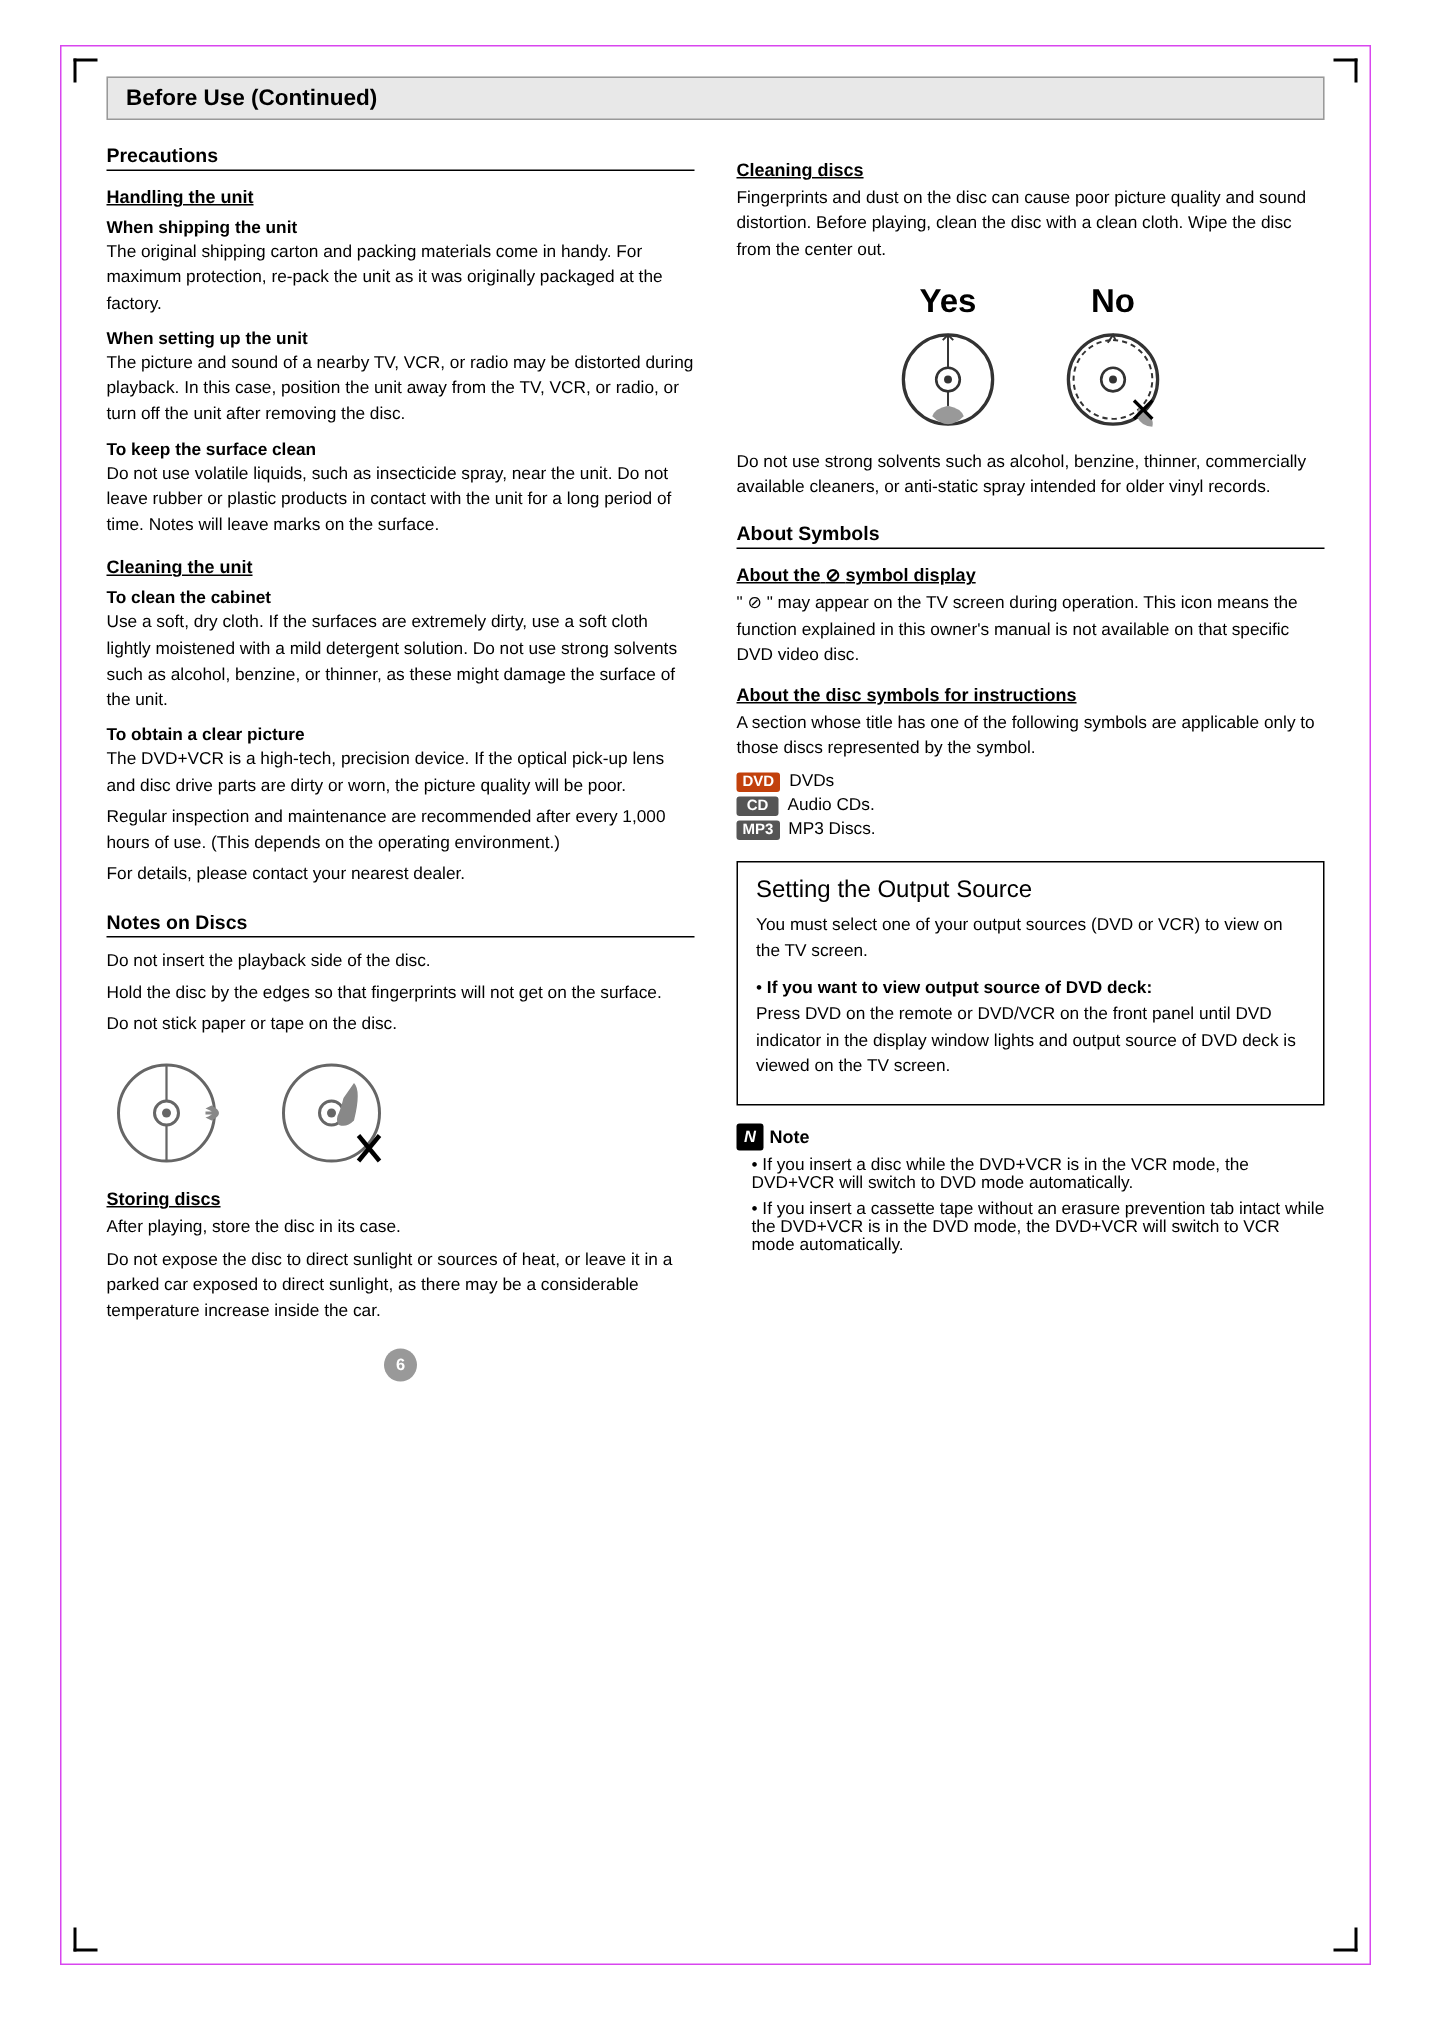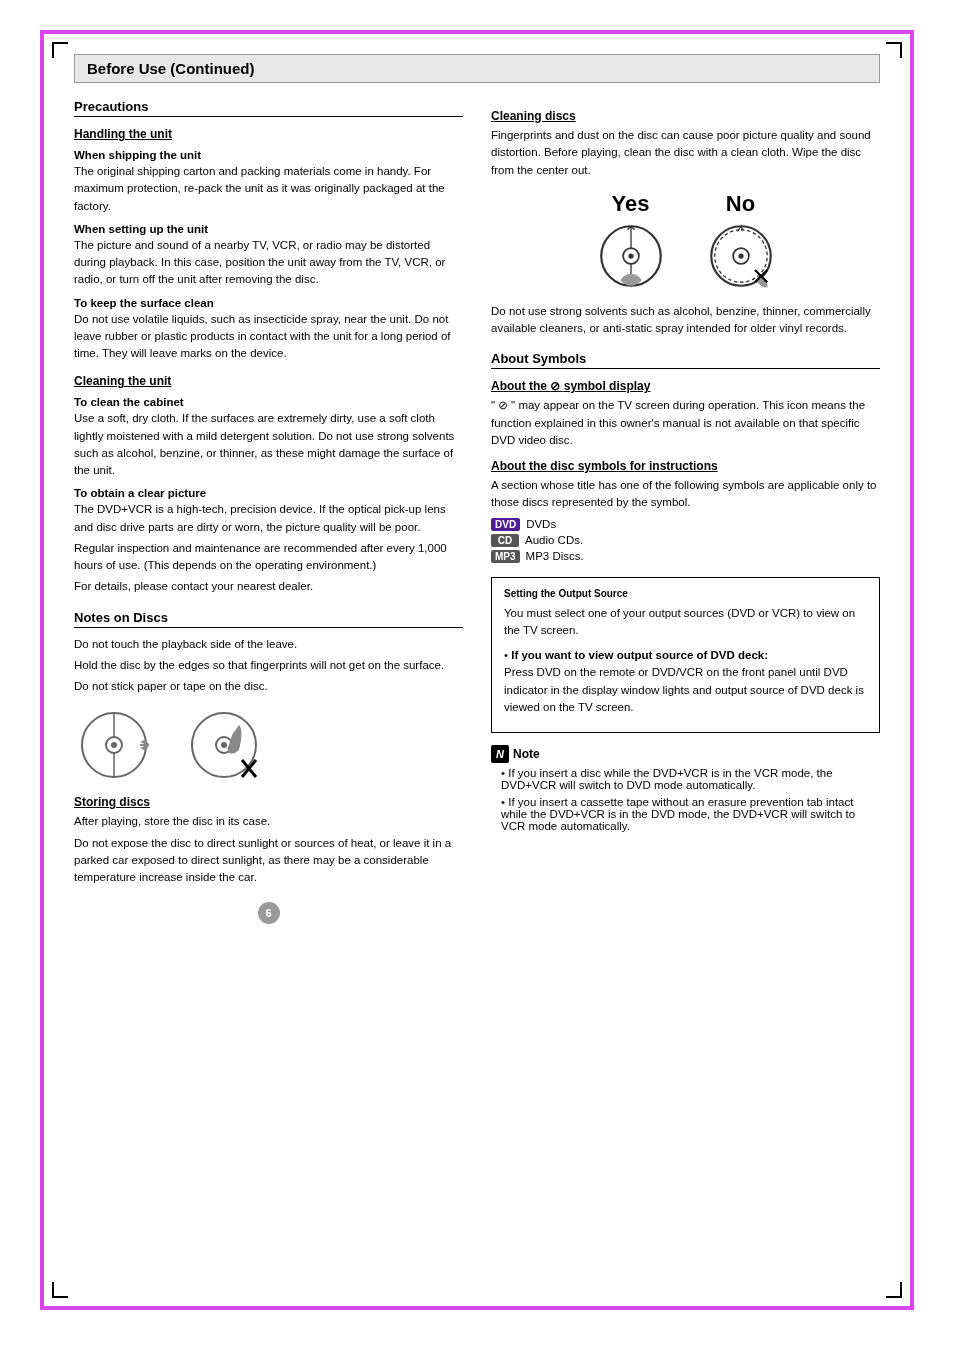--- a/index.html
+++ b/index.html
@@ -6,21 +6,21 @@
     body {
       background: #fff;
       font-family: Arial, Helvetica, sans-serif;
       font-size: 11.5px;
       color: #000;
       width: 954px;
       min-height: 1351px;
       padding: 30px 40px;
     }
     .page-outer {
-      border: 4px solid #d946ef;
+      border: 1px solid #d946ef;
       min-height: 1280px;
       padding: 20px 30px;
       position: relative;
     }
     
     .corner { position: absolute; width: 16px; height: 16px; }
     .corner.tl { top: 8px; left: 8px; border-top: 2px solid #000; border-left: 2px solid #000; }
     .corner.tr { top: 8px; right: 8px; border-top: 2px solid #000; border-right: 2px solid #000; }
     .corner.bl { bottom: 8px; left: 8px; border-bottom: 2px solid #000; border-left: 2px solid #000; }
     .corner.br { bottom: 8px; right: 8px; border-bottom: 2px solid #000; border-right: 2px solid #000; }
@@ -100,33 +100,33 @@
       display: inline-block;
       padding: 1px 4px;
       font-size: 10px;
       font-weight: bold;
       color: #fff;
       border-radius: 2px;
       margin-right: 6px;
       min-width: 28px;
       text-align: center;
     }
-    .tag-dvd { background: #4c1d95; }
+    .tag-dvd { background: #c2410c; }
     .tag-cd { background: #555; }
     .tag-mp3 { background: #555; }
 
     
     .output-box {
       border: 1.5px solid #000;
       padding: 10px 12px;
       margin-top: 14px;
     }
     .output-title {
-      font-size: 10px;
-      font-weight: bold;
+      font-size: 16px;
+      font-weight: normal;
       margin-bottom: 6px;
     }
     .bullet-item {
       margin-bottom: 6px;
       font-size: 11.5px;
       line-height: 1.5;
     }
     .bullet-item::before {
       content: "• ";
     }
@@ -214,41 +214,41 @@
         <div>
           <div class="sub-title">Handling the unit</div>
 
           <div class="bold-small">When shipping the unit</div>
           <p>The original shipping carton and packing materials come in handy. For maximum protection, re-pack the unit as it was originally packaged at the factory.</p>
 
           <div class="bold-small">When setting  up the unit</div>
           <p>The picture and sound of a nearby TV, VCR, or radio may be distorted during playback. In this case, position the unit away from the TV, VCR, or radio, or turn off the unit after removing the disc.</p>
 
           <div class="bold-small">To keep the surface clean</div>
-          <p>Do not use volatile liquids, such as insecticide spray, near the unit. Do not leave rubber or plastic products in contact with the unit for a long period of time. They will leave marks on the device.</p>
+          <p>Do not use volatile liquids, such as insecticide spray, near the unit. Do not leave rubber or plastic products in contact with the unit for a long period of time. Notes will leave marks on the surface.</p>
         </div>
 
         <div class="section-gap" style="margin-top:12px;">
           <div class="sub-title">Cleaning the unit</div>
 
           <div class="bold-small">To clean the cabinet</div>
           <p>Use a soft, dry cloth. If the surfaces are extremely dirty, use a soft cloth lightly moistened with a mild detergent solution. Do not use strong solvents such as alcohol, benzine, or thinner, as these might damage the surface of the unit.</p>
 
           <div class="bold-small">To obtain a clear picture</div>
           <p>The DVD+VCR is a high-tech, precision device. If the optical pick-up lens and disc drive parts are dirty or worn, the picture quality will be poor.</p>
           <p>Regular inspection and maintenance are recommended after every 1,000 hours of use. (This depends on the operating environment.)</p>
           <p>For details, please contact your nearest dealer.</p>
         </div>
       </div>
 
       <div class="section-gap">
         <div class="section-title">Notes on Discs</div>
 
         <div>
-          <p>Do not touch the playback side of the leave.</p>
+          <p>Do not insert the playback side of the disc.</p>
           <p>Hold the disc by the edges so that fingerprints will not get on the surface.</p>
           <p>Do not stick paper or tape on the disc.</p>
         </div>
 
         <div class="handling-discs-img">
 
           <svg width="80" height="80" viewBox="0 0 80 80">
             <ellipse cx="40" cy="40" rx="32" ry="32" fill="none" stroke="#666" stroke-width="2"></ellipse>
             <ellipse cx="40" cy="40" rx="8" ry="8" fill="none" stroke="#666" stroke-width="2"></ellipse>
             <ellipse cx="40" cy="40" rx="3" ry="3" fill="#666"></ellipse>

